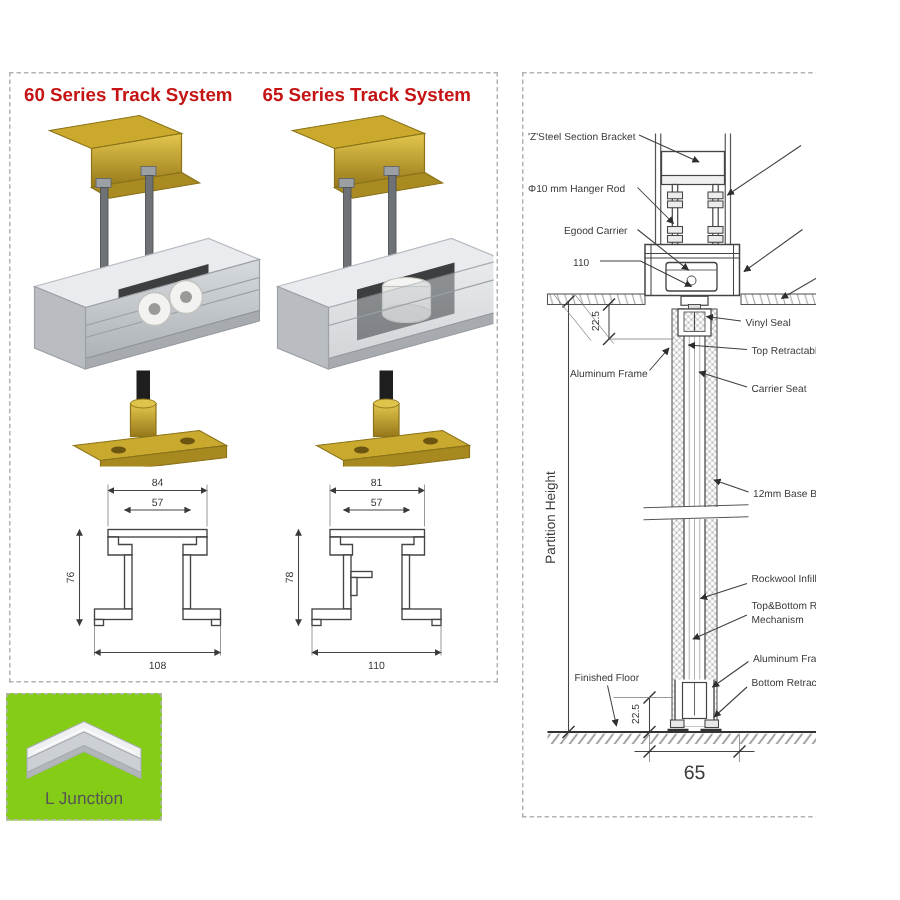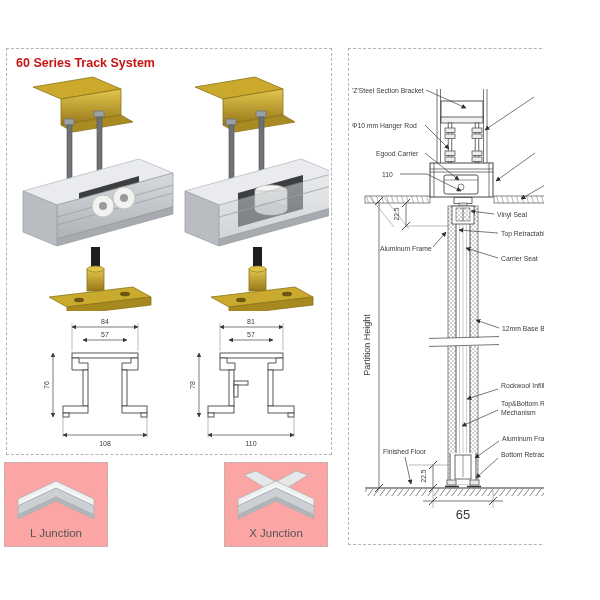--- a/index.html
+++ b/index.html
@@ -3,35 +3,36 @@
 <meta charset="utf-8">
 <style>
   html,body{margin:0;padding:0;background:#fff;}
   #stage{position:relative;width:544px;height:600px;background:#fff;overflow:hidden;
          font-family:"Liberation Sans",sans-serif;}
   .panel{position:absolute;border:1px dashed #b3b3b3;background:#fff;box-sizing:border-box;}
   #left-panel{left:6px;top:48px;width:326px;height:407px;}
   #right-panel{left:348px;top:48px;width:244px;height:497px;}
   .ptitle{position:absolute;color:#c41414;font-weight:bold;font-size:12.5px;white-space:nowrap;}
   .jbox{position:absolute;top:462px;width:104px;height:85px;border:1px dashed #b3b3b3;
-        box-sizing:border-box;background:#fca5a5;text-align:center;}
+        box-sizing:border-box;background:#84cc16;text-align:center;}
   .jlabel{color:#555;font-size:11.5px;margin-top:0;}
   svg{display:block;}
   .lbl{font-family:"Liberation Sans",sans-serif;font-size:6.8px;fill:#3a3a3a;}
   .dimtxt{font-family:"Liberation Sans",sans-serif;font-size:7px;fill:#3a3a3a;}
   .ln{stroke:#444;stroke-width:0.7;fill:none;}
   .thin{stroke:#777;stroke-width:0.5;fill:none;}
 </style>
 </head>
 <body>
 
 <div id="stage">
 
   <div id="left-panel" class="panel">
     <div class="ptitle" style="left:9px;top:7px">60 Series Track System</div>
+    <div class="ptitle" style="left:168px;top:7px">65 Series Track System</div>
 
     <svg width="316" height="240" viewBox="0 0 316 240" style="position:absolute;left:6px;top:22px">
       <defs>
         <linearGradient id="gold1" x1="0" y1="0" x2="0" y2="1">
           <stop offset="0" stop-color="#e3c64e"></stop>
             <stop offset="1" stop-color="#97781a"></stop>
         </linearGradient>
         <linearGradient id="alu1" x1="0" y1="0" x2="0" y2="1">
           <stop offset="0" stop-color="#d6dadd"></stop>
             <stop offset="1" stop-color="#aeb3b8"></stop>
@@ -161,31 +162,20 @@
   </div>
 
   <div class="jbox" style="left:4px">
     <svg width="96" height="58" viewBox="0 0 96 58" style="margin:6px auto 0">
       <polygon points="10,30 48,12 86,30 86,37 48,19 10,37" fill="#eef0f2" stroke="#a8adb2" stroke-width="0.7"></polygon>
       <polygon points="10,37 48,19 86,37 86,46 48,28 10,46" fill="#ccd0d4" stroke="#a8adb2" stroke-width="0.7"></polygon>
       <polygon points="10,46 48,28 86,46 86,50 48,32 10,50" fill="#b2b6ba" stroke="#a8adb2" stroke-width="0.7"></polygon>
       <path d="M14,33 L48,17 L82,33" fill="none" stroke="#fafbfc" stroke-width="1.2"></path>
     </svg>
     <div class="jlabel">L Junction</div>
-  </div>
-  <div class="jbox" style="left:224px">
-    <svg width="96" height="58" viewBox="0 0 96 58" style="margin:6px auto 0">
-      <polygon points="16,6 28,2 54,16 42,22" fill="#e6e8ea" stroke="#a8adb2" stroke-width="0.7"></polygon>
-      <polygon points="80,6 68,2 42,16 54,22" fill="#e6e8ea" stroke="#a8adb2" stroke-width="0.7"></polygon>
-      <polygon points="10,30 48,12 86,30 86,37 48,19 10,37" fill="#eef0f2" stroke="#a8adb2" stroke-width="0.7"></polygon>
-      <polygon points="10,37 48,19 86,37 86,46 48,28 10,46" fill="#ccd0d4" stroke="#a8adb2" stroke-width="0.7"></polygon>
-      <polygon points="10,46 48,28 86,46 86,50 48,32 10,50" fill="#b2b6ba" stroke="#a8adb2" stroke-width="0.7"></polygon>
-      <path d="M14,33 L48,17 L82,33" fill="none" stroke="#fafbfc" stroke-width="1.2"></path>
-    </svg>
-    <div class="jlabel">X Junction</div>
   </div>
 
   <div id="right-panel" class="panel">
 
     <svg width="242" height="495" viewBox="0 0 242 495" style="position:absolute;left:0;top:0">
       <defs>
         <marker id="arr2" viewBox="0 0 10 10" refX="9" refY="5" markerWidth="7" markerHeight="7" orient="auto-start-reverse">
             <path d="M0,0 L10,5 L0,10 z" fill="#2e2e2e"></path>
           </marker>
         <pattern id="xh" width="4" height="4" patternUnits="userSpaceOnUse">

